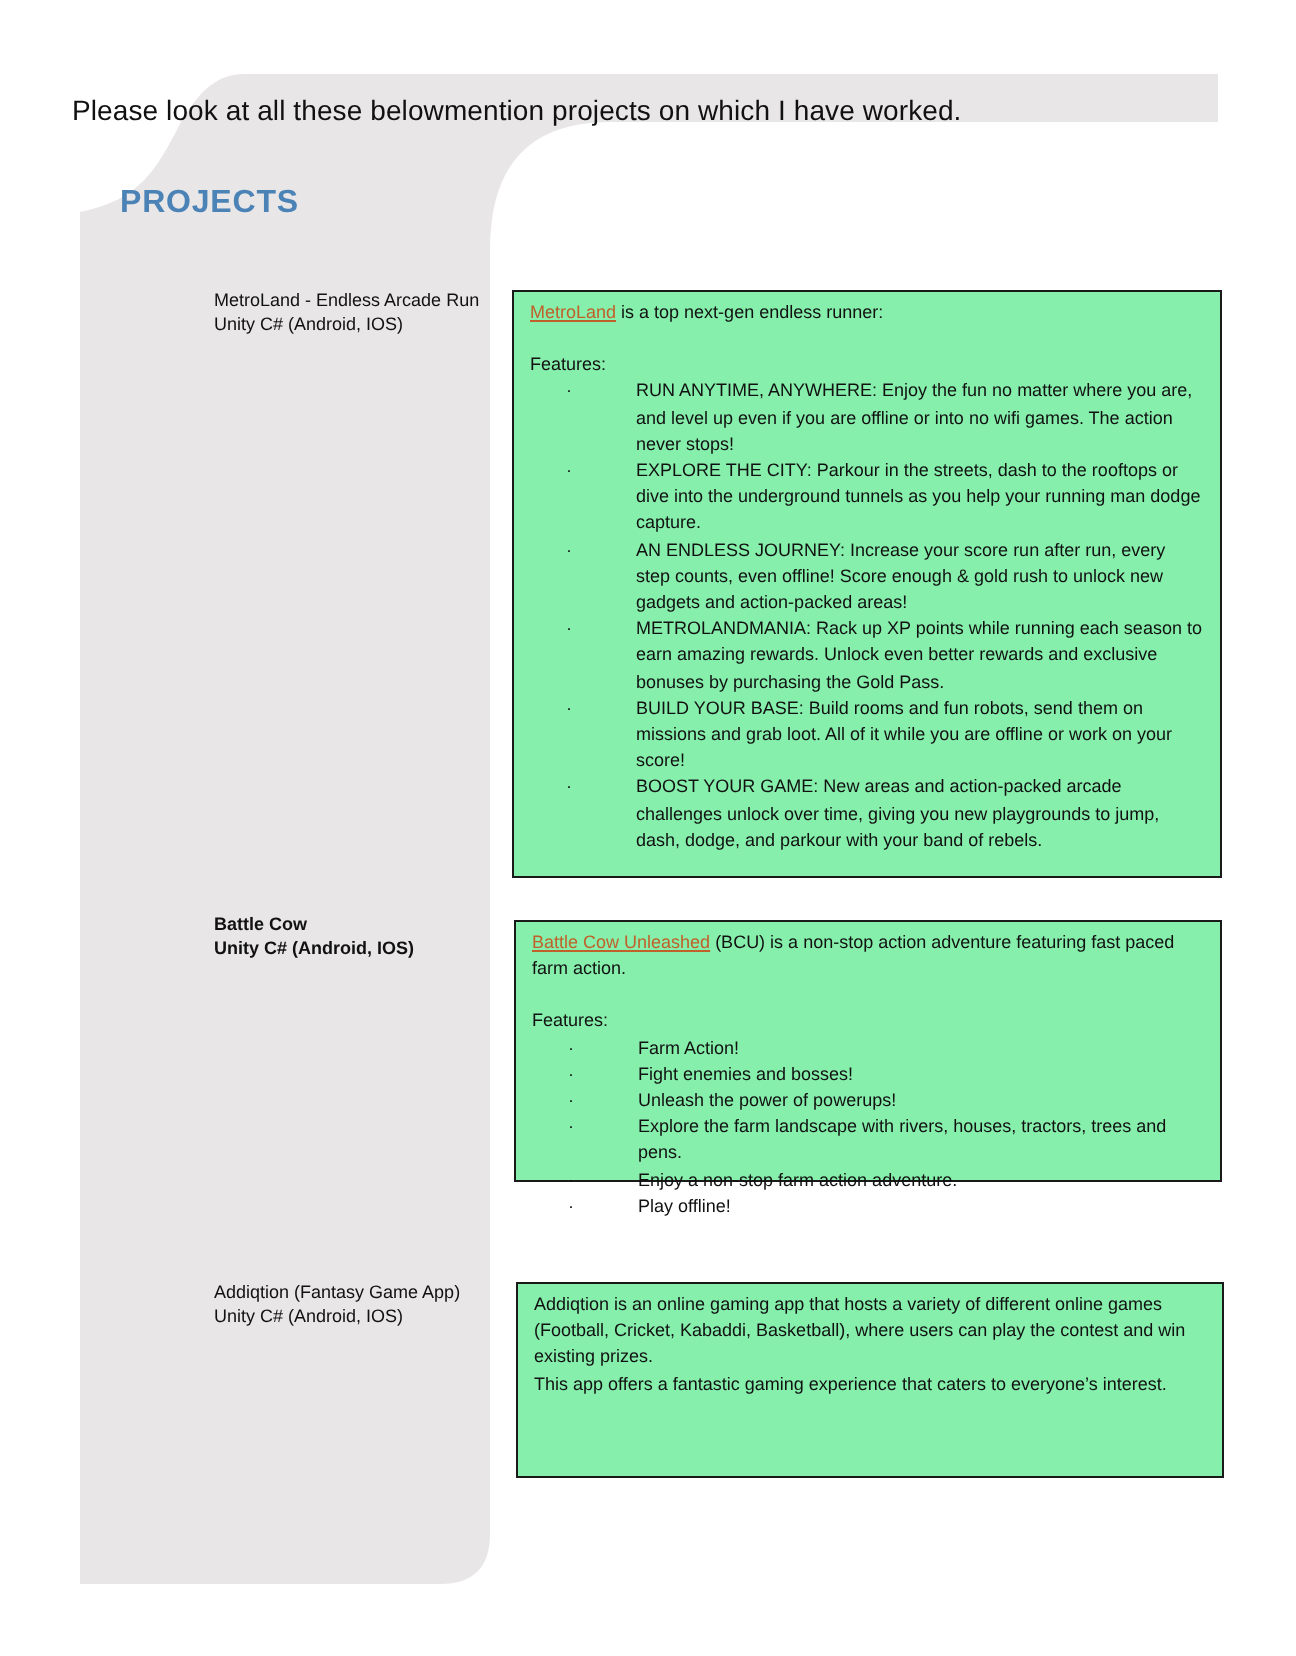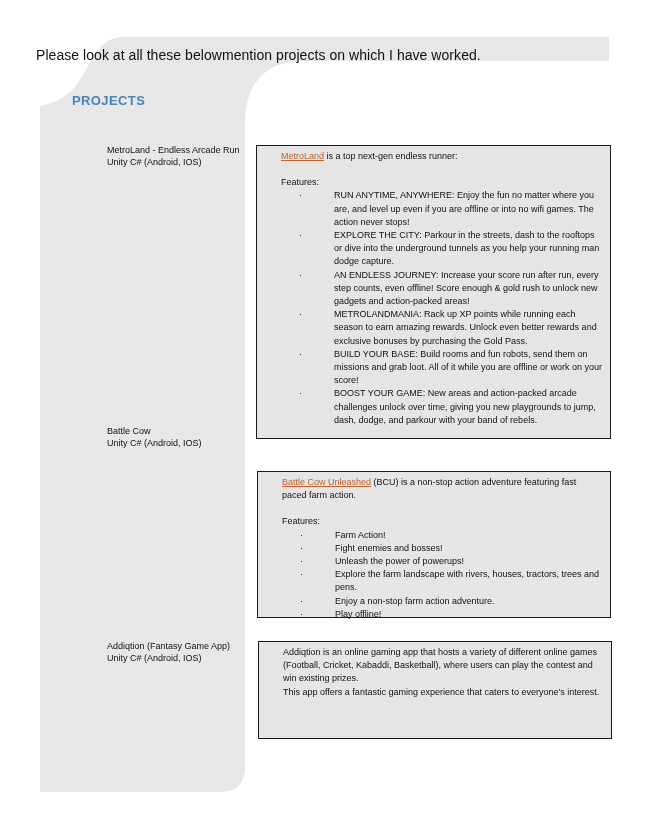--- a/index.html
+++ b/index.html
@@ -11,30 +11,30 @@
     }
     .gray-shape {
       position: absolute; left: 0; top: 0; width: 648px; height: 828px;
     }
     .intro {
       position: absolute; left: 36px; top: 47px;
       font-size: 14px; letter-spacing: 0.05px; color: #111;
       white-space: nowrap;
     }
     .section-title {
-      position: absolute; left: 72px; top: 93px;
-      font-size: 13px; font-weight: bold; color: #4b83b6; letter-spacing: 0.4px;
+      position: absolute; left: 60px; top: 93px;
+      font-size: 16px; font-weight: bold; color: #4b83b6; letter-spacing: 0.4px;
     }
     .proj-label {
       position: absolute; left: 72px;
       font-size: 9px; line-height: 11.5px; color: #111; margin-left: 35px;
     }
     .box {
-      position: absolute; border: 1px solid #1a1a1a; background: #e5e5e5;
-      box-sizing: border-box; padding: 4px 8px 6px 24px;
+      position: absolute; border: 1px solid #1a1a1a; background: #86efac;
+      box-sizing: border-box; padding: 4px 8px 6px 8px;
       font-size: 9px; line-height: 13.2px; color: #111;
     }
     .box p { margin: 0; }
     .link { color: #c0602a; text-decoration: underline; }
     .features-label { font-weight: normal; margin-top: 13px !important; }
     .flist { list-style: none; margin: 0; padding: 0; }
     .flist li { position: relative; padding-left: 53px; }
     .flist li .bullet {
       position: absolute; left: 18px; top: 0; font-size: 9px;
     }
@@ -71,25 +71,25 @@
   <ul class="flist">
     <li><span class="bullet">·</span><span>RUN ANYTIME, ANYWHERE: Enjoy the fun no matter where you are, and level up even if you are offline or into no wifi games. The action never stops!</span></li>
     <li><span class="bullet">·</span><span>EXPLORE THE CITY: Parkour in the streets, dash to the rooftops or dive into the underground tunnels as you help your running man dodge capture.</span></li>
     <li><span class="bullet">·</span><span>AN ENDLESS JOURNEY: Increase your score run after run, every step counts, even offline! Score enough &amp; gold rush to unlock new gadgets and action-packed areas!</span></li>
     <li><span class="bullet">·</span><span>METROLANDMANIA: Rack up XP points while running each season to earn amazing rewards. Unlock even better rewards and exclusive bonuses by purchasing the Gold Pass.</span></li>
     <li><span class="bullet">·</span><span>BUILD YOUR BASE: Build rooms and fun robots, send them on missions and grab loot. All of it while you are offline or work on your score!</span></li>
     <li><span class="bullet">·</span><span>BOOST YOUR GAME: New areas and action-packed arcade challenges unlock over time, giving you new playgrounds to jump, dash, dodge, and parkour with your band of rebels.</span></li>
   </ul>
 </div>
 
-<div class="proj-label" style="top:426px;">
+<div class="proj-label" style="top:457px;font-weight:bold;">
   <div>Battle Cow</div>
   <div>Unity C# (Android, IOS)</div>
 </div>
-<div class="box" style="left:257px; top:471px; width:354px; height:147px;">
+<div class="box" style="left:257px; top:460px; width:354px; height:131px;">
   <p><span class="link">Battle Cow Unleashed</span><span> (BCU) is a non-stop action adventure featuring fast paced farm action.</span></p>
   <p class="features-label">Features:</p>
   <ul class="flist">
     <li><span class="bullet">·</span><span>Farm Action!</span></li>
     <li><span class="bullet">·</span><span>Fight enemies and bosses!</span></li>
     <li><span class="bullet">·</span><span>Unleash the power of powerups!</span></li>
     <li><span class="bullet">·</span><span>Explore the farm landscape with rivers, houses, tractors, trees and pens.</span></li>
     <li><span class="bullet">·</span></li>
     <li><span class="bullet">·</span><span>Enjoy a non-stop farm action adventure.</span></li>
     <li><span class="bullet">·</span><span>Play offline!</span></li>

